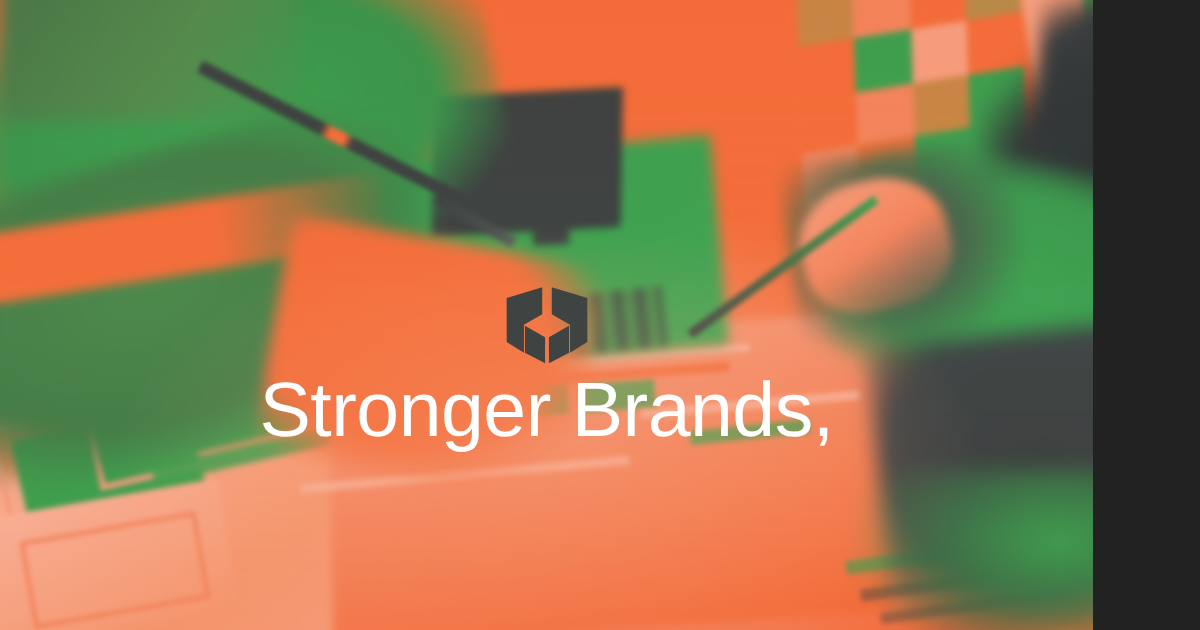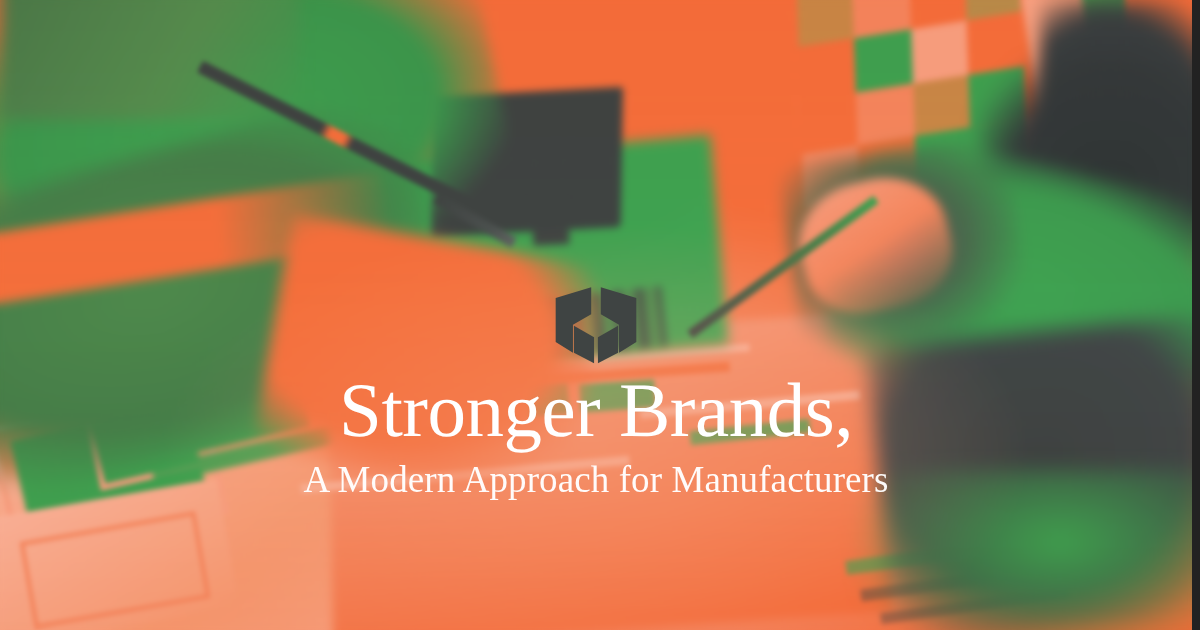--- a/index.html
+++ b/index.html
@@ -3,24 +3,24 @@
 <meta charset="utf-8">
 <title>Stronger Brands, Smarter Websites</title>
 <style>
   html, body {
     margin: 0;
     padding: 0;
     background: #222;
   }
   #hero {
     position: relative;
-    width: 1192px;
+    width: 1093px;
     height: 630px;
     overflow: hidden;
-    font-family: Liberation Serif, serif;
+    font-family: Liberation Sans, sans-serif;
     background: #ef4444;
     isolation: isolate;
   }
 
   
   .photo {
     position: absolute;
     inset: 0;
     overflow: hidden;
   }
@@ -288,16 +288,15 @@
         <polygon points="73,56 52,68 52,95 73,84" fill="#3F4443"></polygon>
 
         <polygon points="8,27 50,3 92,27 74,37 50,23 26,37" fill="#3F4443" opacity="0"></polygon>
       </svg>
     </div>
 
     <h1 class="title">
       <span class="ln">Stronger Brands,</span>
     </h1>
 
-    <p class="subtitle">A Modern Approach for Manufacturers</p>
   </div>
 
 </div>
 
 </body></html>

